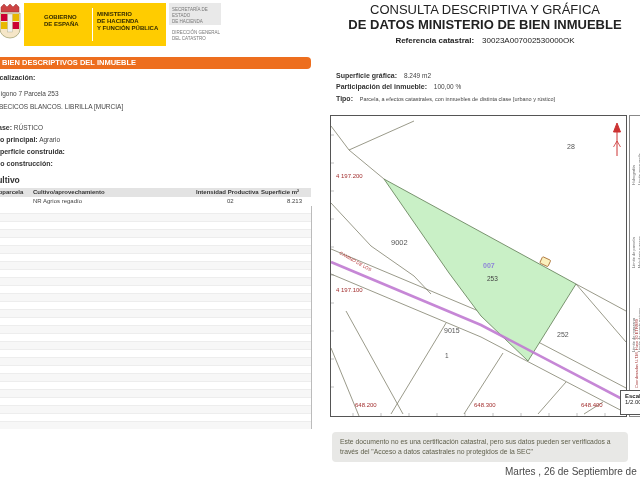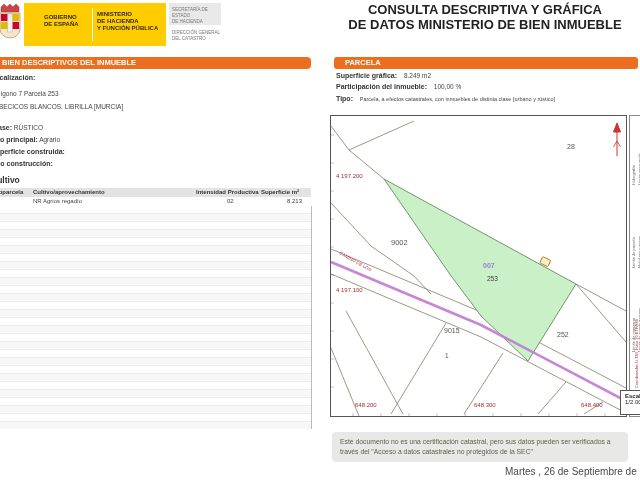--- a/index.html
+++ b/index.html
@@ -11,21 +11,21 @@
 
   
   .gold-box{left:24px;top:3px;width:142px;height:43px;background:#ffcc00;}
   .gob-label{left:44px;top:14px;font-size:6px;font-weight:bold;color:#332b00;line-height:1.2;}
   .gold-sep{left:92px;top:8px;width:1px;height:33px;background:#fff;}
   .min-label{left:97px;top:11px;font-size:6px;font-weight:bold;color:#332b00;line-height:1.2;}
   .sec-box{left:169px;top:3px;width:52px;height:22px;background:#e9e9e9;}
   .sec-label{left:3px;top:4px;font-size:4.5px;color:#777;line-height:1.3;}
   .dir-label{left:172px;top:30px;font-size:4.5px;color:#777;line-height:1.3;}
   .title-wrap{left:330px;top:2px;width:310px;text-align:center;}
-  .title-l1{font-size:13px;font-weight:bold;color:#222;}
+  .title-l1{font-size:13px;font-weight:normal;color:#222;}
   .title-l2{font-size:13px;font-weight:bold;color:#222;}
   .ref-line{margin-top:4px;font-size:8px;color:#222;}
   .ref-line b{margin-right:8px;}
 
   
   .bar{height:12px;background:#ed6e1e;color:#fff;font-size:7.5px;font-weight:bold;
        line-height:12px;}
   .bar-left{left:-11px;top:57px;width:322px;border-radius:0 4px 4px 0;}
   .bar-left span{position:absolute;left:13px;top:0;}
   .bar-right{left:334px;top:57px;width:304px;border-radius:3px;}
@@ -90,27 +90,27 @@
   <div class="abs sec-box">
     <div class="abs sec-label pre">SECRETARÍA DE ESTADO
 DE HACIENDA</div>
   </div>
   <div class="abs dir-label pre">DIRECCIÓN GENERAL
 DEL CATASTRO</div>
 
   <div class="abs title-wrap">
     <div class="title-l1">CONSULTA DESCRIPTIVA Y GRÁFICA</div>
     <div class="title-l2">DE DATOS MINISTERIO DE BIEN INMUEBLE</div>
+    <div class="ref-line">
+      <b>Referencia catastral:</b><span>30023A007002530000OK</span>
+    </div>
   </div>
 
   <div class="abs bar bar-left">
     <span>BIEN DESCRIPTIVOS DEL INMUEBLE</span>
-  </div>
-  <div class="abs bar bar-right">
-    <span>PARCELA</span>
   </div>
 
   <div class="abs lp">
     <div class="line lbl" style="top:74px;">Localización:</div>
     <div class="line" style="top:90px;">Polígono 7 Parcela 253</div>
     <div class="line" style="top:103px;">ALBECICOS BLANCOS. LIBRILLA [MURCIA]</div>
     <div class="line" style="top:124px;">
       <span class="lbl">Clase:</span>
       <span>RÚSTICO</span>
     </div>

